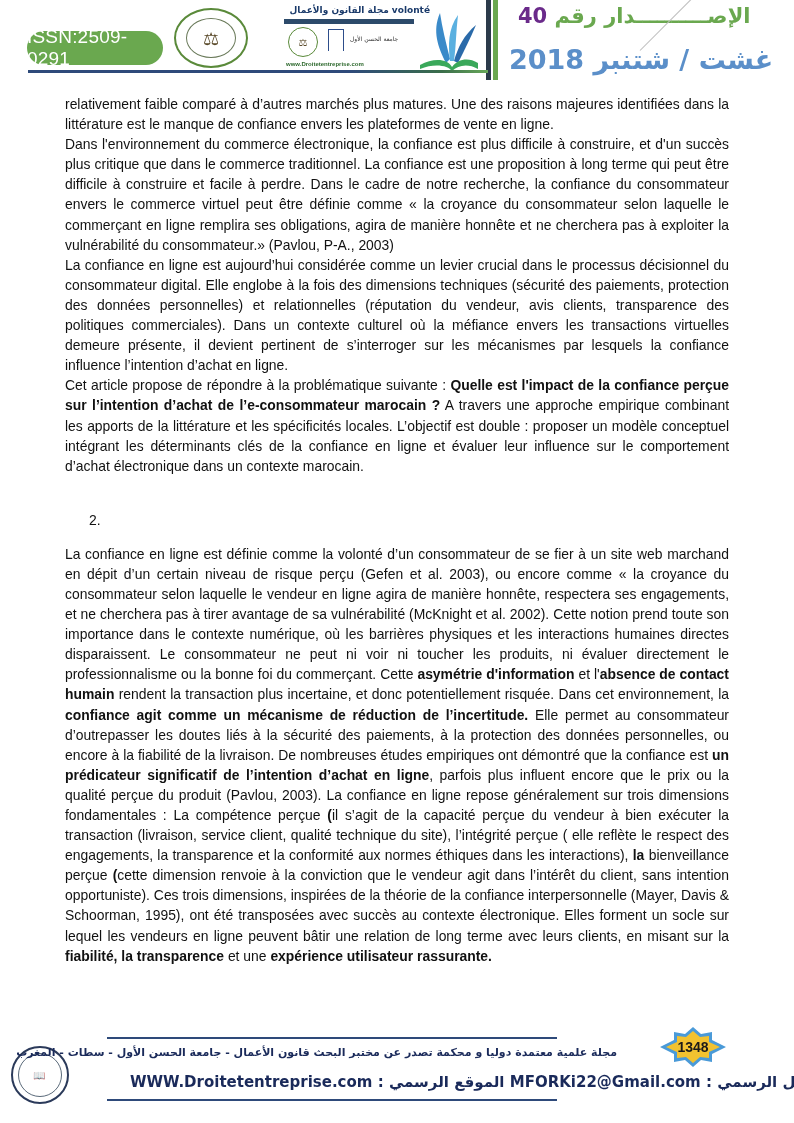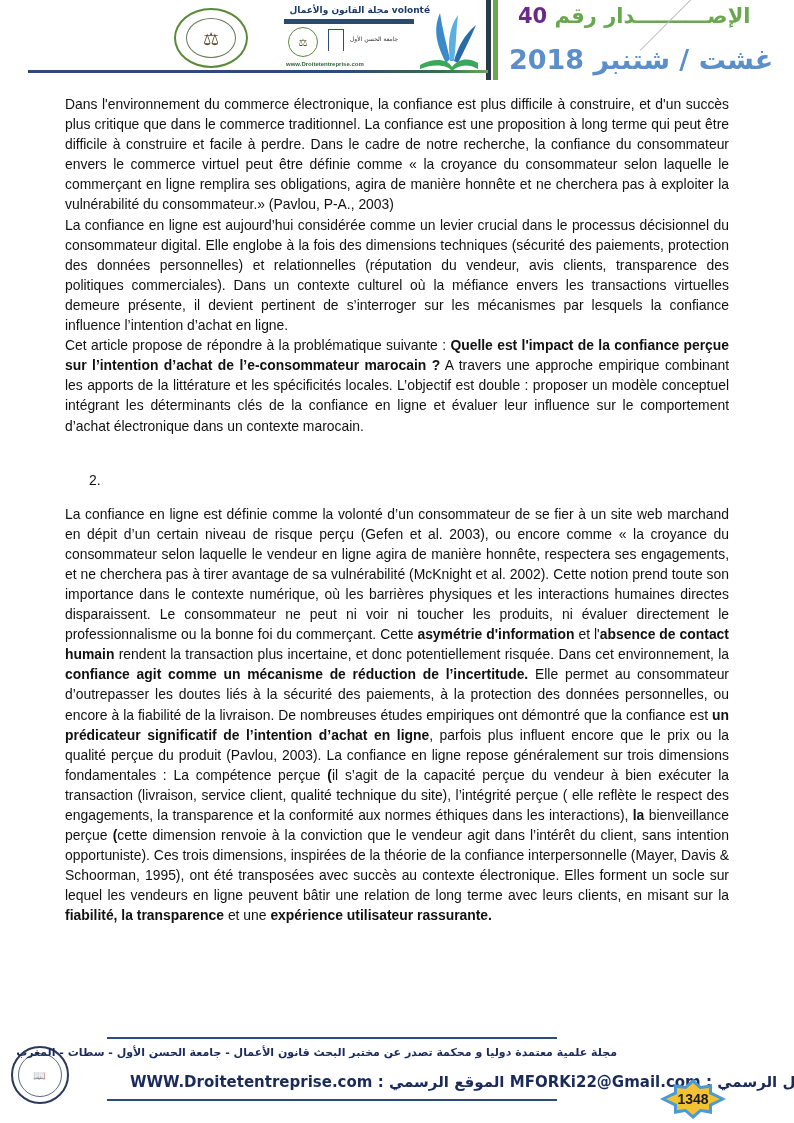--- a/index.html
+++ b/index.html
@@ -110,32 +110,33 @@
     position: absolute; left: 107px; top: 1046px; width: 510px; text-align: left;
     font-family: "DejaVu Sans", sans-serif; font-size: 11px; font-weight: bold; color: #1a2a5a;
     direction: rtl; white-space: nowrap;
   }
   .footer-line2 {
     position: absolute; left: 130px; top: 1073px; width: 487px; text-align: right;
     font-family: "DejaVu Sans", sans-serif; font-size: 15px; font-weight: bold; color: #1a2a5a;
     white-space: nowrap;
   }
   .page-badge {
-    position: absolute; left: 660px; top: 1079px; width: 66px; height: 40px;
+    position: absolute; left: 660px; top: 1027px; width: 66px; height: 40px;
   }
   .page-badge .num {
     position: absolute; left: 0; top: 0; width: 66px; height: 40px;
     display: flex; align-items: center; justify-content: center;
     font-family: "Liberation Sans", sans-serif; font-weight: bold; font-size: 14px; color: #1a1a1a;
   }
 </style>
 </head>
 <body>
 
 <div class="header">
+  <div class="issn-badge">ISSN:2509-0291</div>
 
   <div class="lab-seal">
     <div class="ring">
       <span class="scales">⚖</span>
     </div>
   </div>
 
   <div class="journal-logo">
     <div class="ar-title">مجلة القانون والأعمال volonté</div>
     <div class="fr-band"></div>
@@ -160,20 +161,21 @@
     <span>الإصــــــــــدار رقم</span>
     <span class="num">40</span>
   </div>
   <div class="date-line">غشت / شتنبر 2018</div>
   <div class="diag-line"></div>
 
   <div class="header-rule"></div>
 </div>
 
 <div class="content">
+  <p>relativement faible comparé à d’autres marchés plus matures. Une des raisons majeures identifiées dans la littérature est le manque de confiance envers les plateformes de vente en ligne.</p>
   <p>Dans l'environnement du commerce électronique, la confiance est plus difficile à construire, et d'un succès plus critique que dans le commerce traditionnel. La confiance est une proposition à long terme qui peut être difficile à construire et facile à perdre. Dans le cadre de notre recherche, la confiance du consommateur envers le commerce virtuel peut être définie comme « la croyance du consommateur selon laquelle le commerçant en ligne remplira ses obligations, agira de manière honnête et ne cherchera pas à exploiter la vulnérabilité du consommateur.» (Pavlou, P-A., 2003)</p>
   <p>La confiance en ligne est aujourd’hui considérée comme un levier crucial dans le processus décisionnel du consommateur digital. Elle englobe à la fois des dimensions techniques (sécurité des paiements, protection des données personnelles) et relationnelles (réputation du vendeur, avis clients, transparence des politiques commerciales). Dans un contexte culturel où la méfiance envers les transactions virtuelles demeure présente, il devient pertinent de s’interroger sur les mécanismes par lesquels la confiance influence l’intention d’achat en ligne.</p>
   <p>
     <span>Cet article propose de répondre à la problématique suivante : </span><b>Quelle est l'impact de la confiance perçue sur l’intention d’achat de l’e-consommateur marocain ?</b><span> A travers une approche empirique combinant les apports de la littérature et les spécificités locales. L’objectif est double : proposer un modèle conceptuel intégrant les déterminants clés de la confiance en ligne et évaluer leur influence sur le comportement d’achat électronique dans un contexte marocain.</span>
   </p>
 
   <div class="spacer-lg"></div>
 
   <div class="section-heading">
     <span>2.</span>

